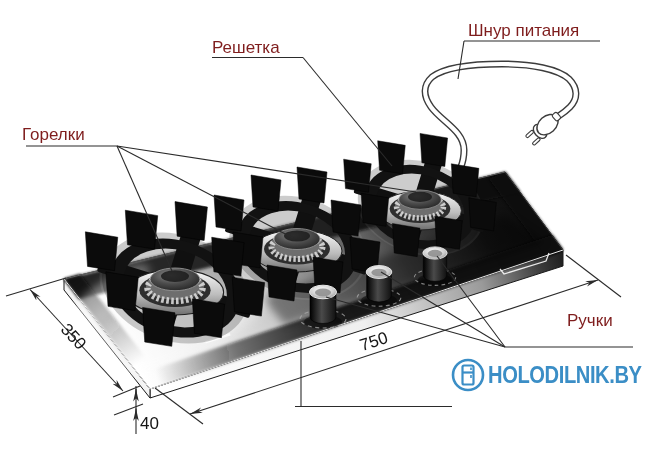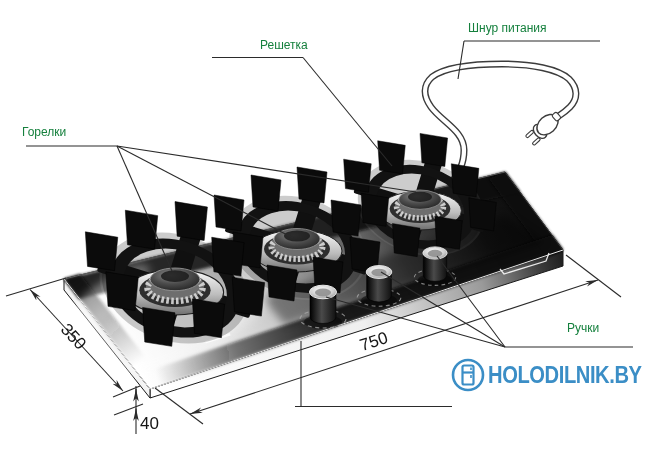--- a/index.html
+++ b/index.html
@@ -1,19 +1,19 @@
 <!DOCTYPE html>
 <html><head>
 <meta charset="utf-8">
 <style>
   html,body{margin:0;padding:0;background:#fff;}
   .stage{position:relative;width:650px;height:457px;background:#fff;overflow:hidden;
          font-family:"Liberation Sans",sans-serif;}
   .stage svg.scene{position:absolute;left:0;top:0;}
-  .lbl{position:absolute;font-size:12px;color:#15803d;white-space:nowrap;line-height:1.05;}
+  .lbl{position:absolute;font-size:17px;color:#7f1d1d;white-space:nowrap;line-height:1.05;}
   .dim{position:absolute;font-size:17px;color:#151515;white-space:nowrap;}
   .dim.rot{transform-origin:center center;}
   .logo{position:absolute;left:450px;top:357px;display:flex;align-items:center;gap:2px;}
   .logo-text{font-size:24px;font-weight:bold;color:#3b8ec6;letter-spacing:-0.5px;
              transform:scaleX(.84);transform-origin:left center;white-space:nowrap;}
 </style>
 </head>
 <body>
 
 <div class="stage">
@@ -181,24 +181,24 @@
     <line x1="155" y1="388" x2="203" y2="424"></line>
     <line x1="566" y1="255" x2="621" y2="297"></line>
     <line x1="30" y1="289.5" x2="123" y2="391" marker-start="url(#arr)" marker-end="url(#arr)"></line>
     <line x1="190" y1="414" x2="598" y2="280" marker-start="url(#arr)" marker-end="url(#arr)"></line>
     <line x1="136" y1="386" x2="136" y2="434"></line>
     <line x1="136" y1="399" x2="136" y2="389" marker-end="url(#arr)"></line>
     <line x1="136" y1="419" x2="136" y2="408.5" marker-end="url(#arr)"></line>
   </g>
 </svg>
 
-<div class="lbl" style="left:212px;top:39px;margin-left:48px;">Решетка</div>
+<div class="lbl" style="left:212px;top:39px;">Решетка</div>
 <div class="lbl" style="left:468px;top:22px;">Шнур питания</div>
 <div class="lbl" style="left:22px;top:126px;">Горелки</div>
-<div class="lbl" style="left:567px;top:322px;">Ручки</div>
+<div class="lbl" style="left:567px;top:312px;">Ручки</div>
 
 <div class="dim rot" style="left:374px;top:342px;transform:translate(-50%,-50%) rotate(-18deg);">750</div>
 <div class="dim rot" style="left:73px;top:337px;transform:translate(-50%,-50%) rotate(47deg);">350</div>
 <div class="dim" style="left:140px;top:414px;">40</div>
 
 <div class="logo">
   <svg width="36" height="36" viewBox="0 0 36 36">
     <circle cx="18" cy="18" r="15" fill="none" stroke="#3b8ec6" stroke-width="2.6"></circle>
     <rect x="12.5" y="8.5" width="11" height="19" rx="1.5" fill="none" stroke="#3b8ec6" stroke-width="2.2"></rect>
     <line x1="12.5" y1="15.5" x2="23.5" y2="15.5" stroke="#3b8ec6" stroke-width="2.2"></line>

